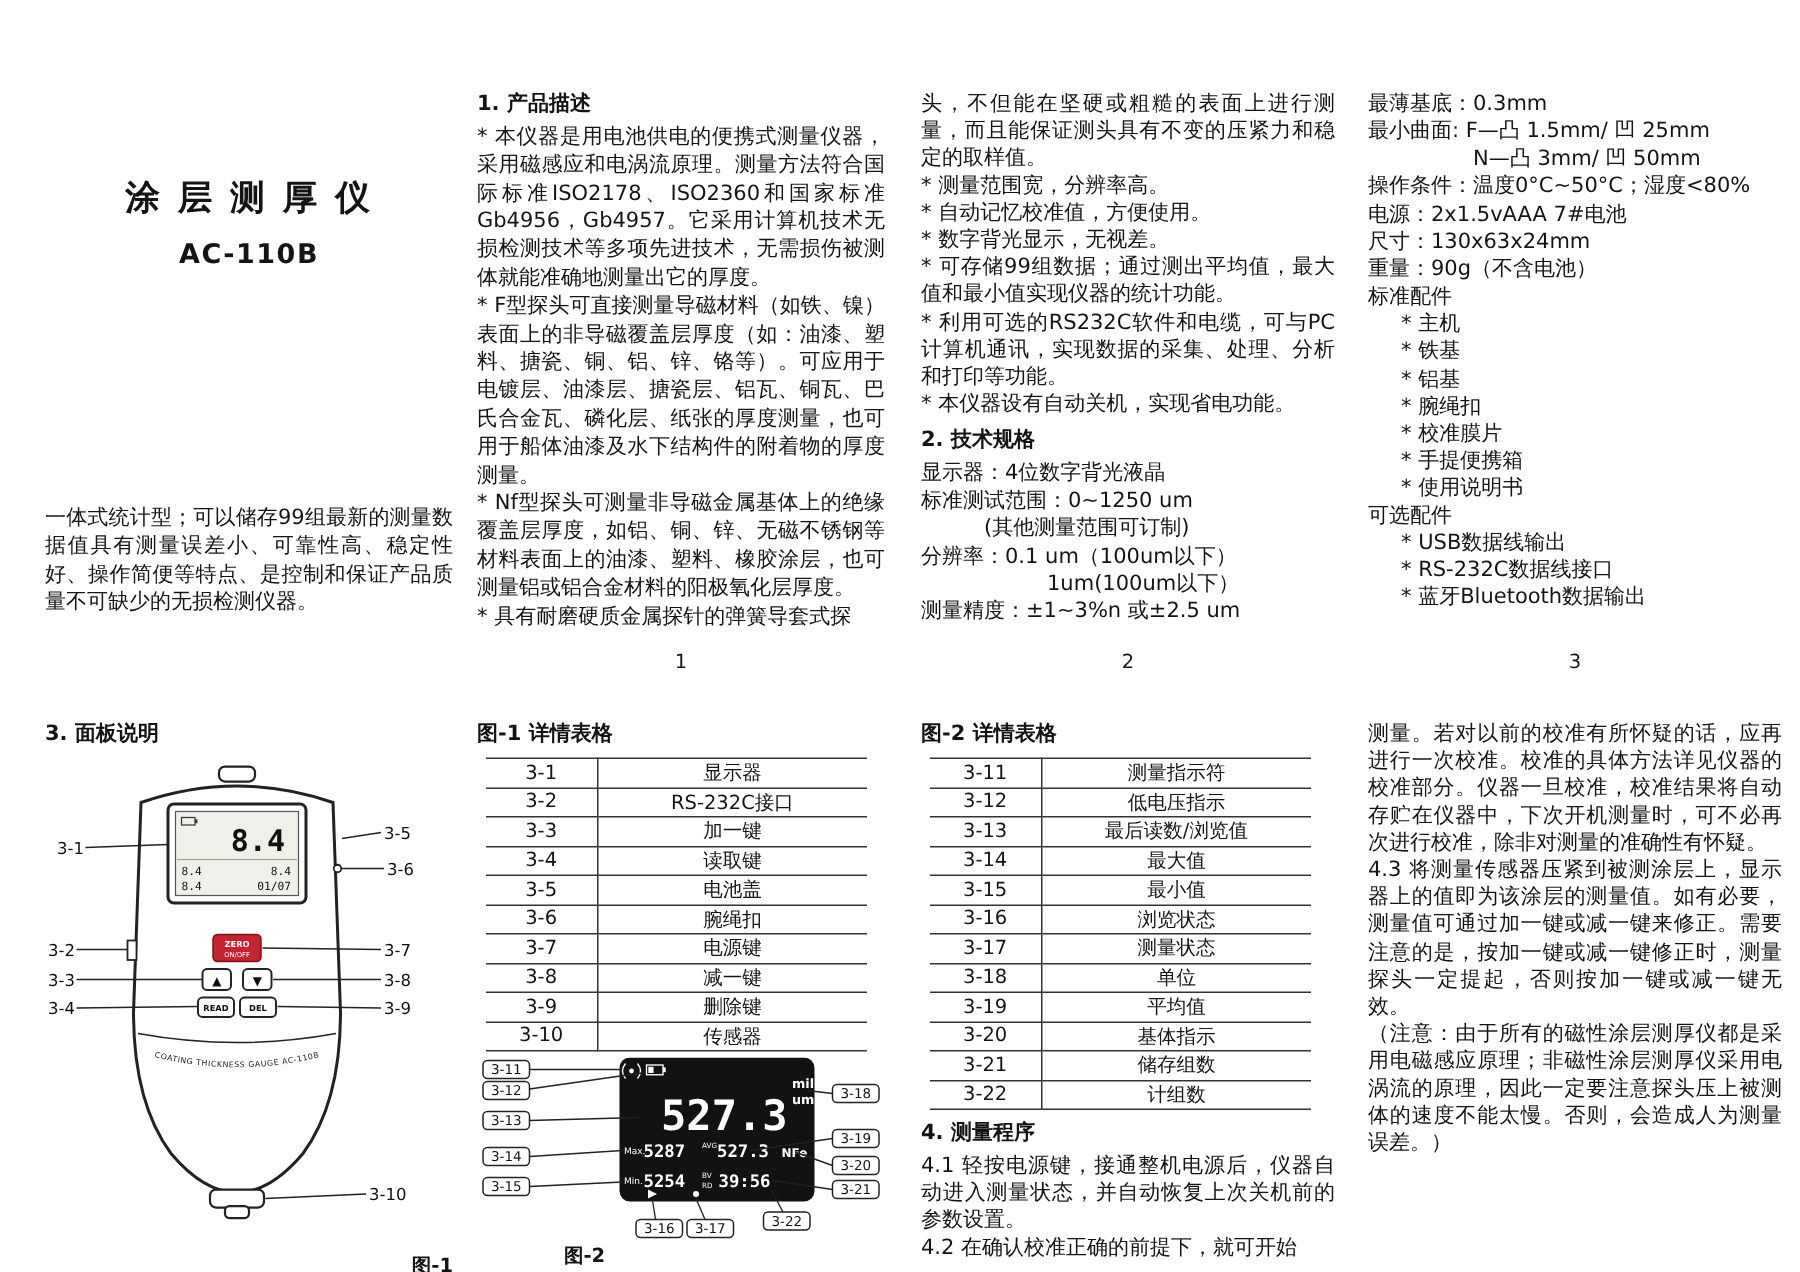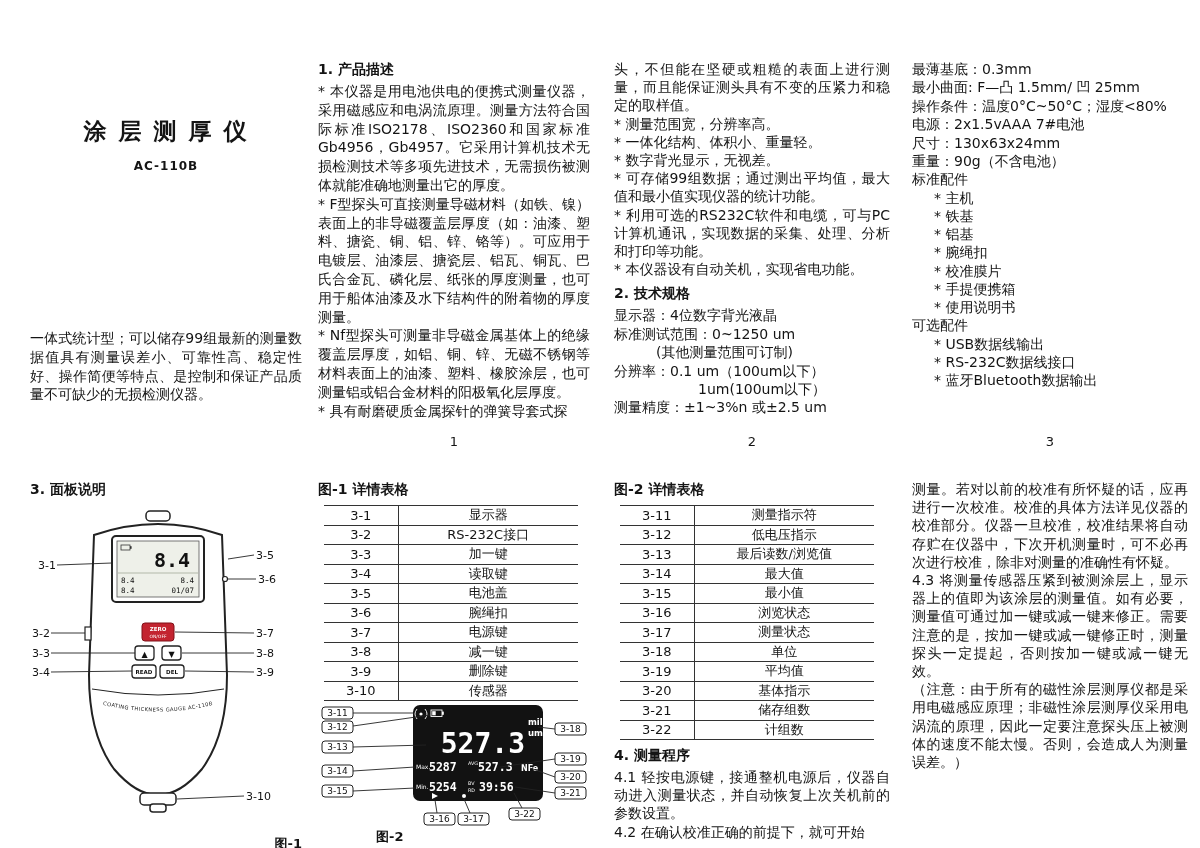--- a/index.html
+++ b/index.html
@@ -16,21 +16,21 @@
   #colB3 { left:614px; top:440px; width:276px; }
   #colB4 { left:912px; top:440px; width:276px; }
   .h  { font-weight:bold; font-size:14px; line-height:19px; margin-bottom:3px; }
   .bt { font-size:14px; line-height:18.8px; }
   .j  { text-align:justify; }
   .tightlh { line-height:18.2px; }
   .spec { font-size:14px; line-height:18.4px; white-space:pre-wrap; }
   .item { font-size:14px; line-height:18.2px; padding-left:22px; white-space:pre-wrap; }
   .pageno { position:absolute; left:0; width:100%; top:374px; text-align:center; font-size:13px; }
   .doc-title { margin-top:56px; text-align:center; font-size:23px; font-weight:bold; letter-spacing:2px; }
-  .doc-model { margin-top:12px; text-align:center; font-size:12px; font-weight:bold; letter-spacing:1px; }
+  .doc-model { margin-top:12px; text-align:center; font-size:18px; font-weight:bold; letter-spacing:1px; }
   .intro { margin-top:156px; }
   table.tbl { border-collapse:collapse; border-spacing:0; width:254px; margin:6px 0 0 6px; font-size:13px; }
   table.tbl td { height:19.5px; border-bottom:1px solid #333; text-align:center; padding:0 4px; }
   table.tbl tr:first-child td { border-top:1px solid #333; }
   table.tbl td.c1 { width:74px; border-right:1px solid #333; }
   .fig1 { display:block; margin-top:4px; }
   .fig2 { display:block; margin-top:4px; }
   .figcap { font-size:13px; font-weight:bold; }
   .cap1 { text-align:right; width:272px; margin-top:2px; }
   .cap2 { margin-left:58px; margin-top:1px; }
@@ -54,38 +54,39 @@
   <p class="bt j">* 本仪器是用电池供电的便携式测量仪器，采用磁感应和电涡流原理。测量方法符合国际标准ISO2178、ISO2360和国家标准Gb4956，Gb4957。它采用计算机技术无损检测技术等多项先进技术，无需损伤被测体就能准确地测量出它的厚度。</p>
   <p class="bt j">* F型探头可直接测量导磁材料（如铁、镍）表面上的非导磁覆盖层厚度（如：油漆、塑料、搪瓷、铜、铝、锌、铬等）。可应用于电镀层、油漆层、搪瓷层、铝瓦、铜瓦、巴氏合金瓦、磷化层、纸张的厚度测量，也可用于船体油漆及水下结构件的附着物的厚度测量。</p>
   <p class="bt j">* Nf型探头可测量非导磁金属基体上的绝缘覆盖层厚度，如铝、铜、锌、无磁不锈钢等材料表面上的油漆、塑料、橡胶涂层，也可测量铝或铝合金材料的阳极氧化层厚度。</p>
   <p class="bt j">* 具有耐磨硬质金属探针的弹簧导套式探</p>
   <div class="pageno">1</div>
 </section>
 
 <section class="col" id="colT3">
   <p class="bt j tightlh">头，不但能在坚硬或粗糙的表面上进行测量，而且能保证测头具有不变的压紧力和稳定的取样值。</p>
   <p class="bt j tightlh">* 测量范围宽，分辨率高。</p>
-  <p class="bt j tightlh">* 一体化结构、体积小、重量轻。</p>
+  <p class="bt j tightlh">* 自动记忆校准值，方便使用。</p>
   <p class="bt j tightlh">* 数字背光显示，无视差。</p>
   <p class="bt j tightlh">* 可存储99组数据；通过测出平均值，最大值和最小值实现仪器的统计功能。</p>
   <p class="bt j tightlh">* 利用可选的RS232C软件和电缆，可与PC计算机通讯，实现数据的采集、处理、分析和打印等功能。</p>
   <p class="bt j tightlh">* 本仪器设有自动关机，实现省电功能。</p>
   <div class="h h2gap">2. 技术规格</div>
   <div class="spec">显示器：4位数字背光液晶</div>
   <div class="spec">标准测试范围：0~1250 um</div>
   <div class="spec">　　　(其他测量范围可订制)</div>
   <div class="spec">分辨率：0.1 um（100um以下）</div>
   <div class="spec">　　　　　　1um(100um以下）</div>
   <div class="spec">测量精度：±1~3%n 或±2.5 um</div>
   <div class="pageno">2</div>
 </section>
 
 <section class="col" id="colT4">
   <div class="spec">最薄基底：0.3mm</div>
   <div class="spec">最小曲面: F—凸 1.5mm/ 凹 25mm</div>
+  <div class="spec">　　　　　N—凸 3mm/ 凹 50mm</div>
   <div class="spec">操作条件：温度0°C~50°C；湿度&lt;80%</div>
   <div class="spec">电源：2x1.5vAAA 7#电池</div>
   <div class="spec">尺寸：130x63x24mm</div>
   <div class="spec">重量：90g（不含电池）</div>
   <div class="spec">标准配件</div>
   <div class="item">* 主机</div>
   <div class="item">* 铁基</div>
   <div class="item">* 铝基</div>
   <div class="item">* 腕绳扣</div>
   <div class="item">* 校准膜片</div>

